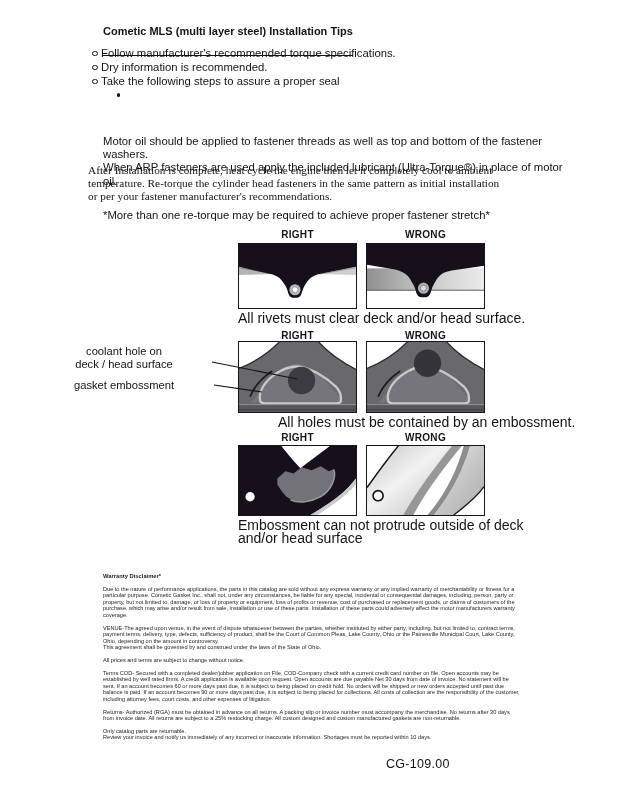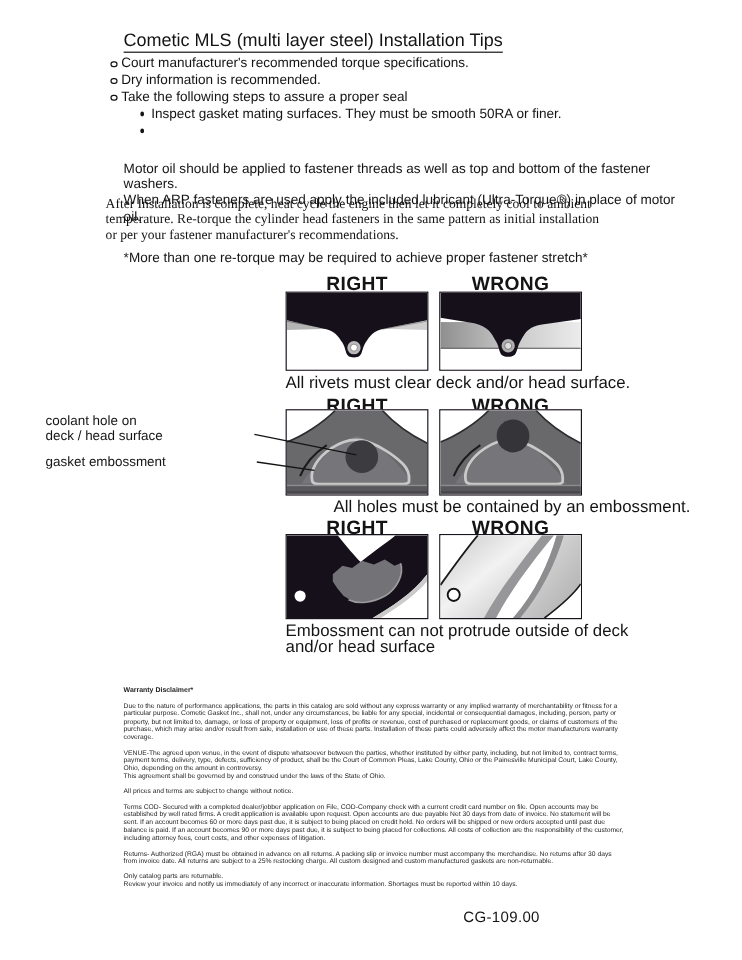--- a/index.html
+++ b/index.html
@@ -1,49 +1,48 @@
 <!DOCTYPE html>
 <html><head>
 <meta charset="utf-8">
 <style>
   html,body{margin:0;padding:0;background:#fff;}
   #page{position:relative;width:618px;height:800px;background:#ffffff;overflow:hidden;
         font-family:"Liberation Sans","DejaVu Sans",sans-serif;color:#141414;}
   .abs{position:absolute;}
-  .title{font-size:15px;font-weight:normal;border-bottom:1.7px solid #141414;padding-bottom:1px;white-space:nowrap;}
+  .title{font-size:11px;font-weight:bold;border-bottom:1.7px solid #141414;padding-bottom:18px;white-space:nowrap;}
   .bullets{font-size:11.3px;line-height:14px;}
   .b-row{position:relative;padding-left:9px;}
   .b-row .mk{position:absolute;left:0;top:4.5px;width:3.6px;height:3.6px;border:0.9px solid #141414;border-radius:50%;}
   .b-sub{position:relative;padding-left:9px;margin-left:25px;}
   .b-sub .mk2{position:absolute;left:0;top:5.2px;width:3.4px;height:3.4px;background:#141414;border-radius:50%;}
   .h2{font-size:12.8px;font-weight:bold;}
   .para{font-size:11.3px;line-height:13.2px;white-space:pre-line;width:470px;}
-  .dlabel{font-size:16px;font-weight:600;letter-spacing:.3px;width:119px;text-align:center;}
+  .dlabel{font-size:10px;font-weight:600;letter-spacing:.3px;width:119px;text-align:center;}
   .panel{width:119px;box-sizing:border-box;border:1.7px solid #18121c;background:#fff;}
   .panel svg{display:block;width:100%;height:100%;}
   .cap{font-size:14px;line-height:12.8px;white-space:pre-line;}
-  .ann{font-size:11.2px;line-height:12.6px;text-align:left;white-space:pre-line;width:172px;}
+  .ann{font-size:11.2px;line-height:12.6px;text-align:center;white-space:pre-line;width:172px;}
   .legal{width:418px;font-size:5.6px;line-height:6.6px;color:#1e1e1e;}
   .legal .lp{margin:0 0 6px 0;white-space:pre-line;}
   .legal .lh{font-weight:bold;font-size:5.8px;margin:0 0 6px 0;}
   .pageno{font-size:12.5px;letter-spacing:.3px;}
   .lines{pointer-events:none;}
 </style>
 </head>
 <body>
 
 <div id="page">
 
   <div class="abs title" style="left:103px;top:25px;">Cometic MLS (multi layer steel) Installation Tips</div>
 
   <div class="abs bullets" style="left:92px;top:46px;">
-    <div class="b-row"><span class="mk"></span><span>Court manufacturer's recommended torque specifications.</span></div>
+    <div class="b-row"><span class="mk"></span><span>Follow manufacturer's recommended torque specifications.</span></div>
     <div class="b-row"><span class="mk"></span><span>Dry information is recommended.</span></div>
     <div class="b-row"><span class="mk"></span><span>Take the following steps to assure a proper seal</span></div>
-    <div class="b-sub"><span class="mk2"></span><span>Inspect gasket mating surfaces.  They must be smooth 50RA or finer.</span></div>
     <div class="b-sub"><span class="mk2"></span></div>
   </div>
 
   <div class="abs para" style="left:103px;top:135px;">Motor oil should be applied to fastener threads as well as top and bottom of the fastener washers.
 When ARP fasteners are used apply the included lubricant (Ultra-Torque®) in place of motor oil.</div>
   <div class="abs para" style="left:88px;top:164px;font-family:Liberation Serif, serif;">After Installation is complete, heat cycle the engine then let it completely cool to ambient
 temperature. Re-torque the cylinder head fasteners in the same pattern as initial installation
 or per your fastener manufacturer's recommendations.</div>
   <div class="abs para" style="left:103px;top:209px;">*More than one re-torque may be required to achieve proper fastener stretch*</div>
 

